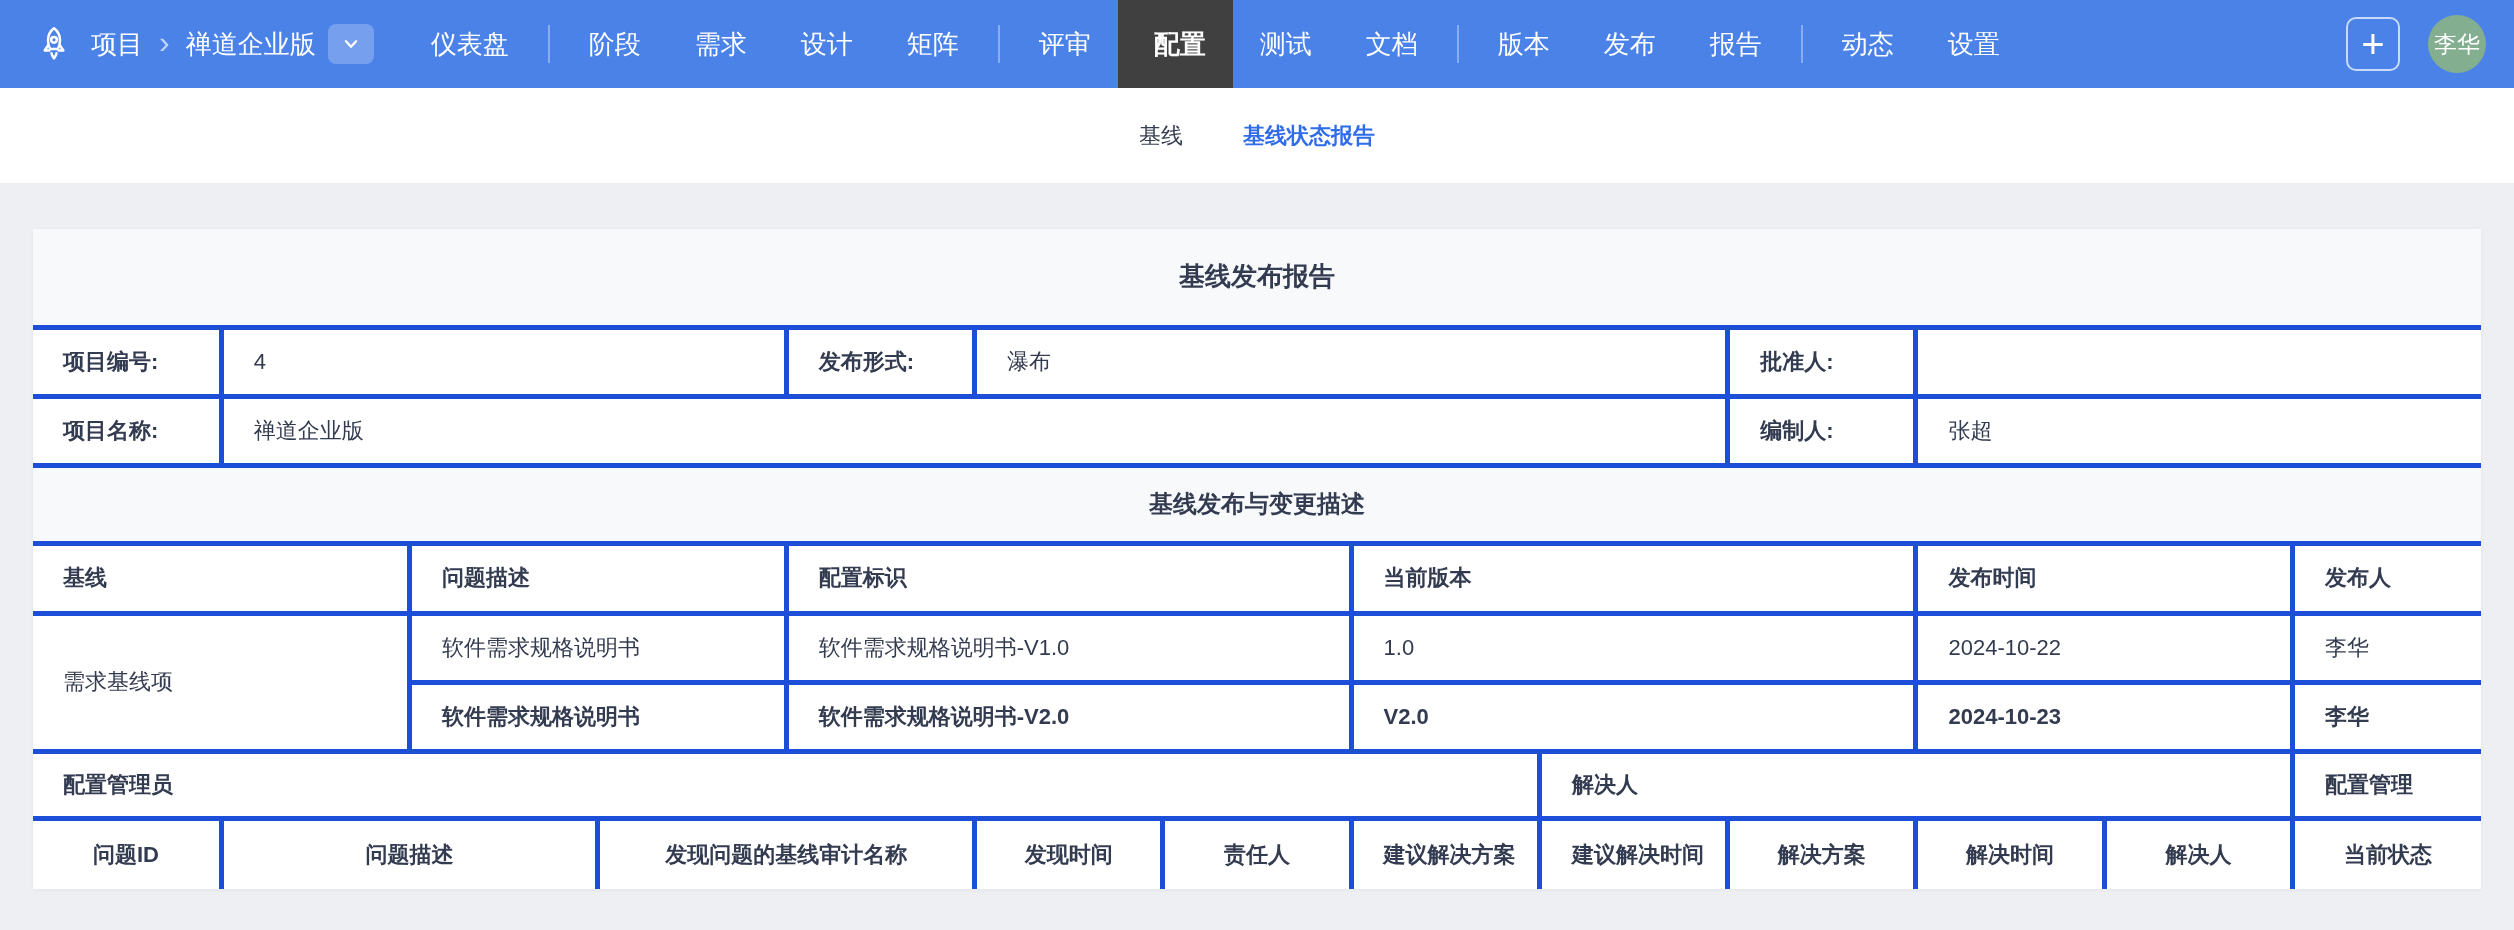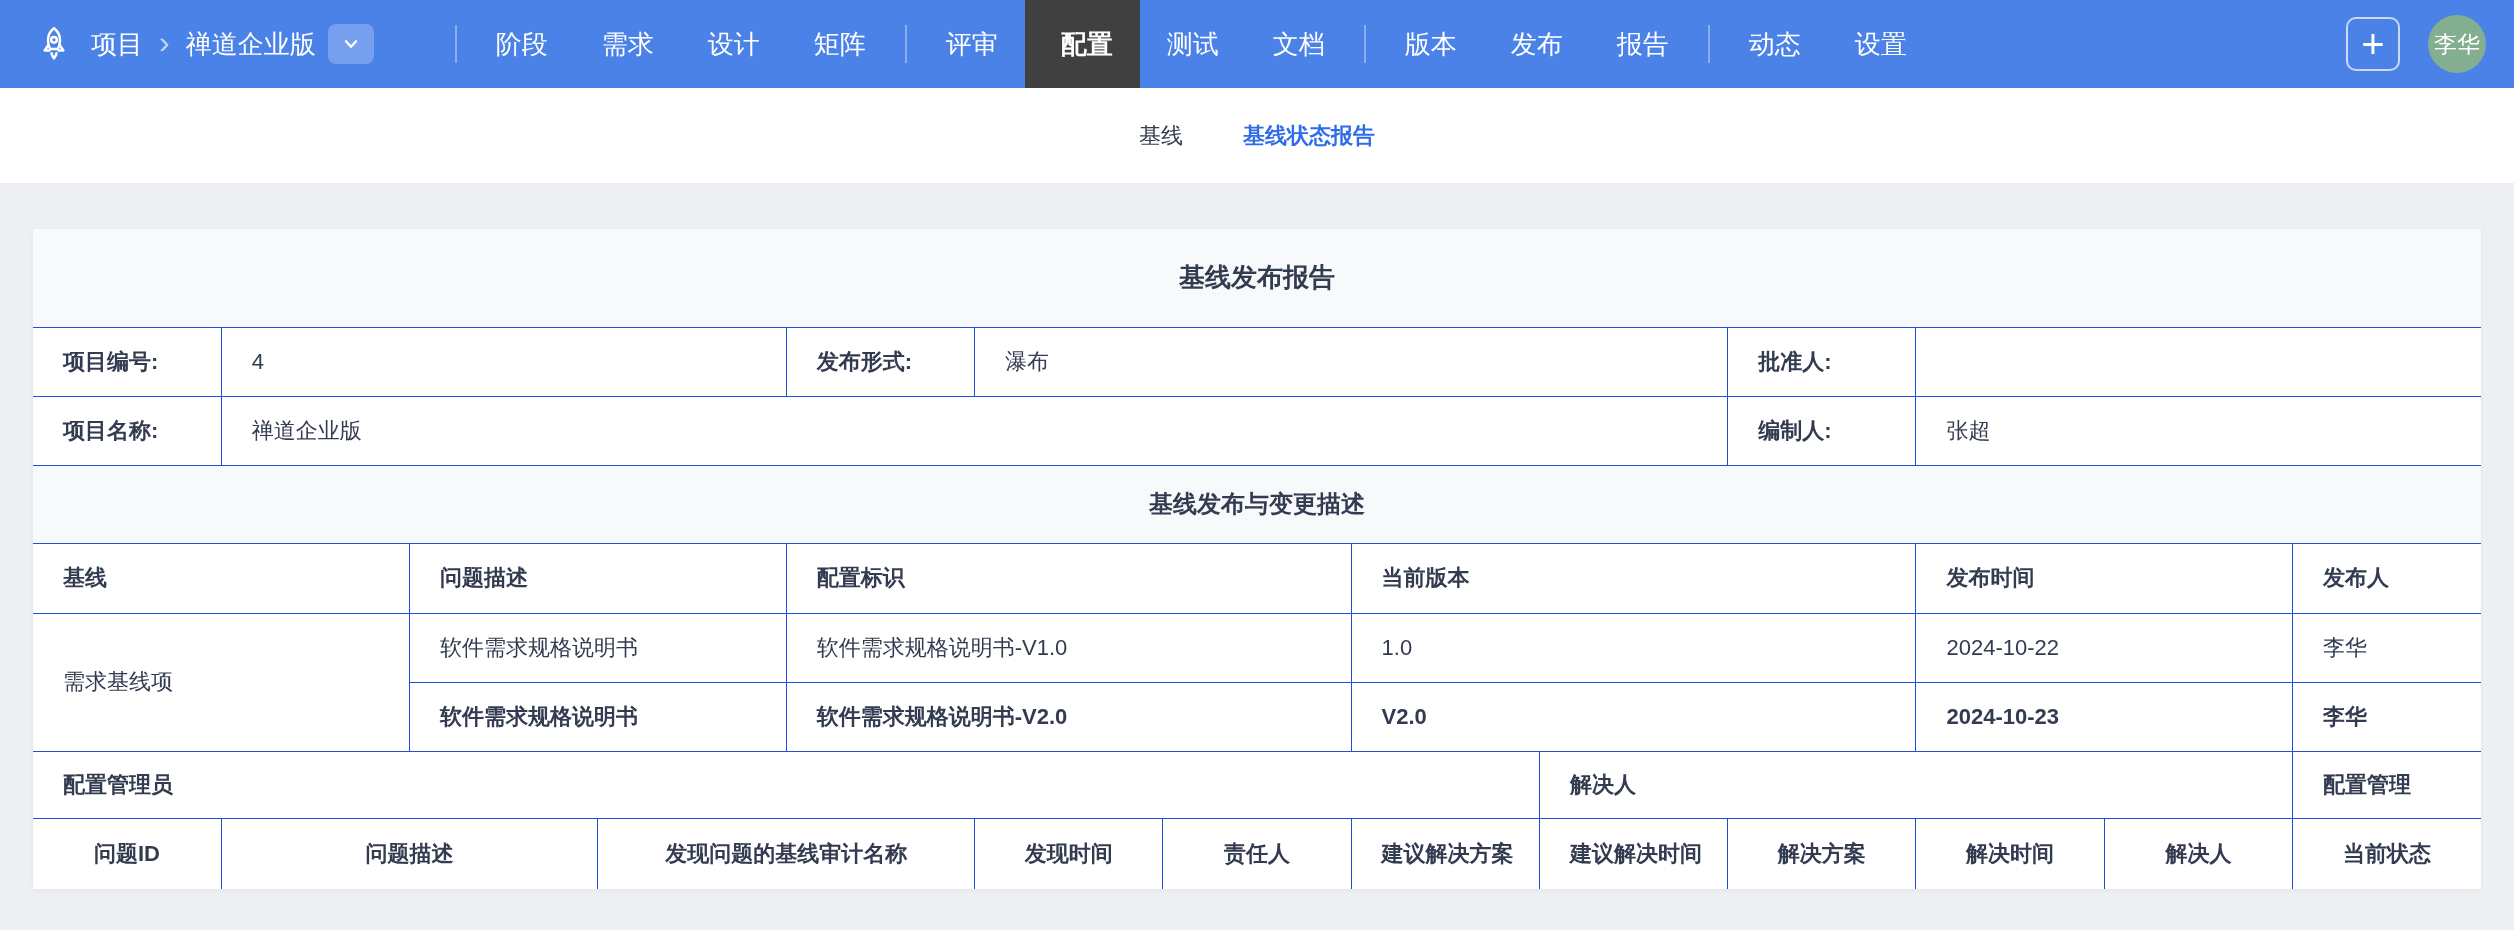--- a/index.html
+++ b/index.html
@@ -13,21 +13,20 @@
   
   .navbar {
     height: 88px;
     background: #4b82e8;
     display: flex;
     align-items: center;
     color: #fff;
     font-size: 26px;
     padding-left: 33px;
     padding-right: 28px;
-    gap: 39px;
   }
   .brand { display: flex; align-items: center; flex: 0 0 auto; }
   .rocket { width: 42px; height: 42px; display: flex; align-items: center; justify-content: center; margin-right: 16px; }
   .bc-root { cursor: pointer; }
   .bc-chev { color: rgba(255,255,255,.65); font-size: 32px; margin: 0 16px; line-height: 1; transform: translateY(-2px); }
   .bc-project { cursor: pointer; }
   .switcher {
     width: 46px; height: 40px; margin-left: 12px;
     background: rgba(255,255,255,.24);
     border-radius: 8px;
@@ -88,21 +87,21 @@
     width: 100%;
     border-collapse: collapse;
     border-style: hidden;          
     table-layout: fixed;
     background: #fff;
     font-size: 22px;
     color: #333b50;
     box-shadow: 0 1px 4px rgba(20,30,60,.05);
   }
   table.report td {
-    border: 1px solid #1d4ed8;
+    border: 5px solid #1d4ed8;
     padding: 0 30px;
     height: 69px;
     vertical-align: middle;
     white-space: nowrap;
     overflow: hidden;
   }
   tr.r-title td { height: 98px; background: #f8f9fb; text-align: center; font-weight: 700; font-size: 26px; }
   tr.r-section td { height: 78px; background: #f8f9fb; text-align: center; font-weight: 700; font-size: 24px; }
   tr.r-head td { height: 70px; font-weight: 700; }
   tr.r-issues td { height: 71px; font-weight: 700; text-align: center; }
@@ -127,20 +126,23 @@
     <span class="bc-chev">›</span>
     <span class="bc-project">禅道企业版</span>
     <span class="switcher">
       <svg width="18" height="18" viewBox="0 0 16 16">
           <polyline points="3.5,5.5 8,10.5 12.5,5.5" fill="none" stroke="#ffffff" stroke-width="2" stroke-linecap="round" stroke-linejoin="round"></polyline>
         </svg>
     </span>
   </div>
 
   <div class="menu">
+    <div class="nav-item">
+        <span>仪表盘</span>
+      </div>
     <div class="nav-div"></div>
     <div class="nav-item">
         <span>阶段</span>
       </div>
     <div class="nav-item">
         <span>需求</span>
       </div>
     <div class="nav-item">
         <span>设计</span>
       </div>

